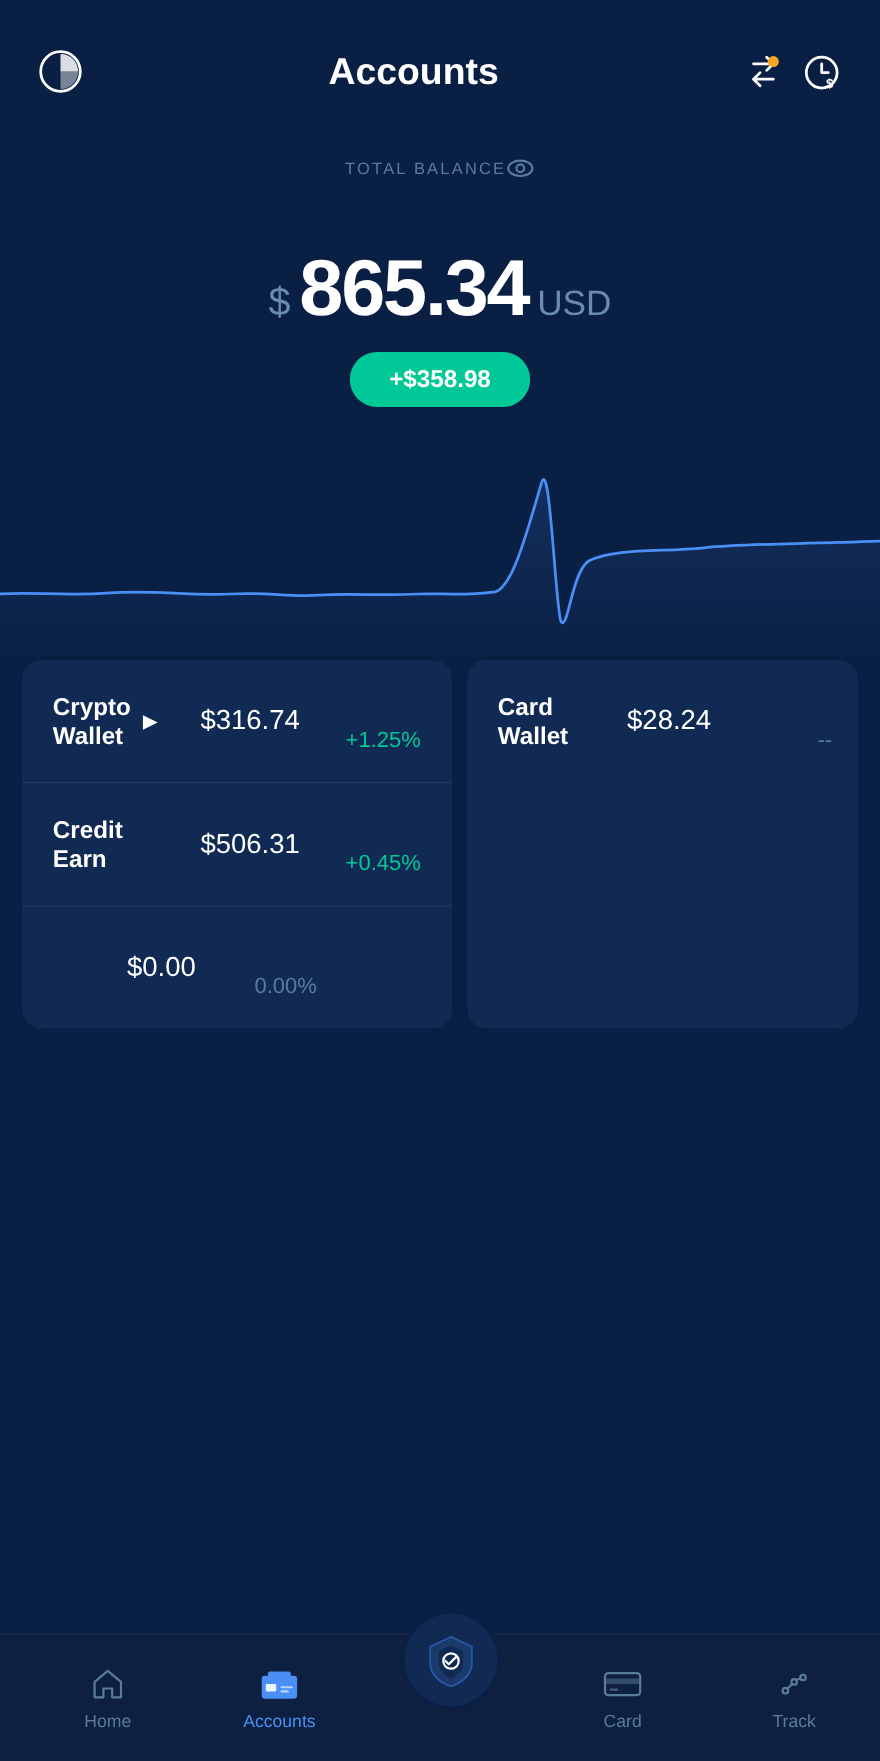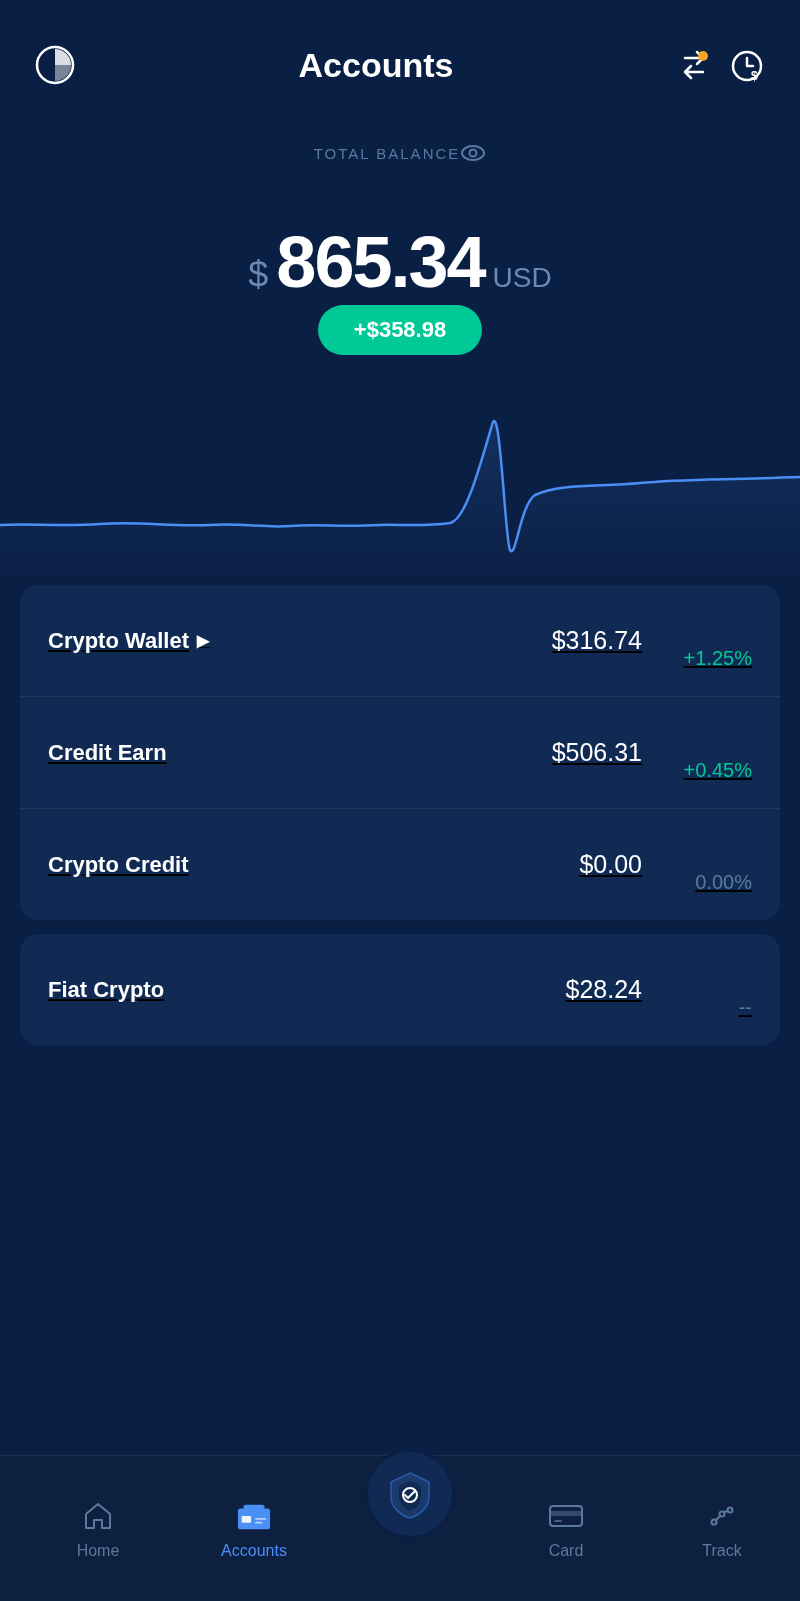--- a/index.html
+++ b/index.html
@@ -72,27 +72,27 @@
       color: #6a8ab0;
     }
     .balance-value {
       font-size: 72px;
       font-weight: 700;
       color: #ffffff;
       letter-spacing: -2px;
       margin-top: 40px;
     }
     .balance-currency {
-      font-size: 28px;
+      font-size: 32px;
       font-weight: 400;
       color: #6a8ab0;
     }
     .balance-change {
       display: inline-block;
-      margin-top: 2px;
+      margin-top: 17px;
       background: #00c896;
       border-radius: 50px;
       padding: 12px 36px;
       font-size: 22px;
       font-weight: 600;
       color: #ffffff;
     }
 
     
     .chart-container {
@@ -104,23 +104,22 @@
     }
     .chart-container svg {
       width: 100%;
       height: 100%;
     }
 
     
     .accounts-container {
       padding: 0 20px;
       display: flex;
-      flex-direction: column;
+      flex-direction: row;
       gap: 14px;
-      text-decoration: underline;
     }
 
     .account-card {
       background: #102a54;
       border-radius: 18px;
       overflow: hidden;
     }
     .account-row {
       display: flex;
       align-items: center;
@@ -166,21 +165,21 @@
     .account-change.dash {
       color: #5a7a9e;
     }
 
     
     .bottom-nav {
       position: absolute;
       bottom: 0;
       left: 0;
       right: 0;
-      height: 146px;
+      height: 116px;
       background: #0e2040;
       display: flex;
       align-items: center;
       justify-content: space-around;
       border-top: 1px solid rgba(255,255,255,0.08);
       padding-left: 20px;
     }
     .nav-item {
       display: flex;
       flex-direction: column;
@@ -286,29 +285,28 @@
       </div>
       <div class="account-amount">$316.74</div>
       <div class="account-change positive">+1.25%</div>
     </div>
     <div class="account-row">
       <div class="account-name">Credit Earn</div>
       <div class="account-amount">$506.31</div>
       <div class="account-change positive">+0.45%</div>
     </div>
     <div class="account-row">
-      <div class="account-name">Crypto Credit</div>
       <div class="account-amount">$0.00</div>
       <div class="account-change neutral">0.00%</div>
     </div>
   </div>
 
   <div class="account-card">
     <div class="account-row">
-      <div class="account-name">Fiat Crypto</div>
+      <div class="account-name">Card Wallet</div>
       <div class="account-amount">$28.24</div>
       <div class="account-change dash">--</div>
     </div>
   </div>
 
 </div>
 
 <nav class="bottom-nav">
 
   <div class="nav-item">

